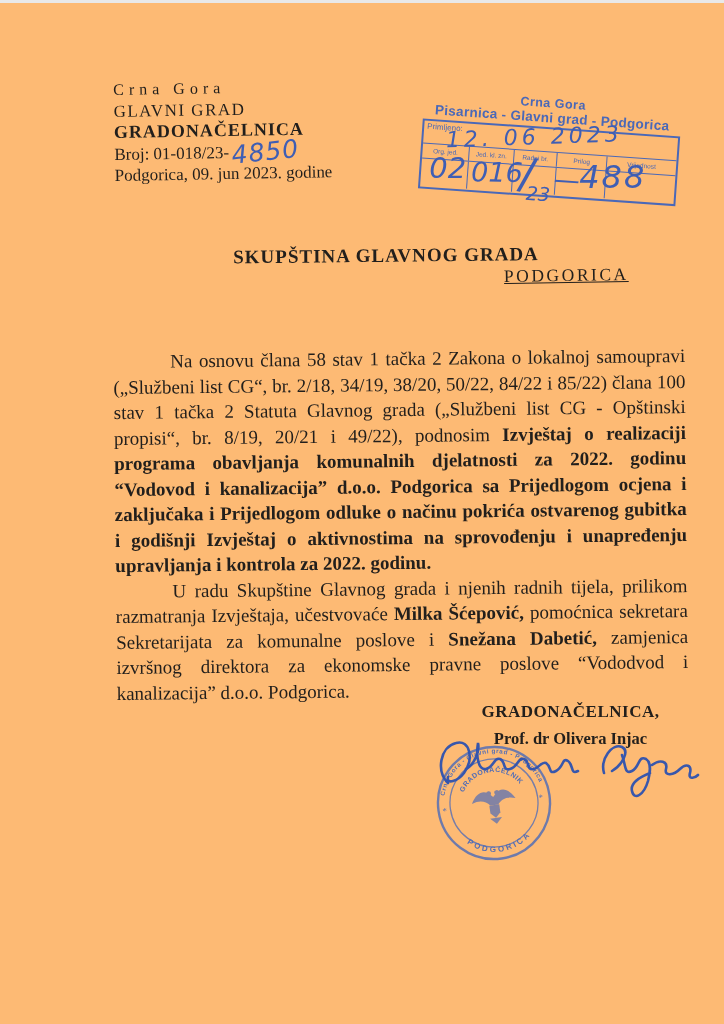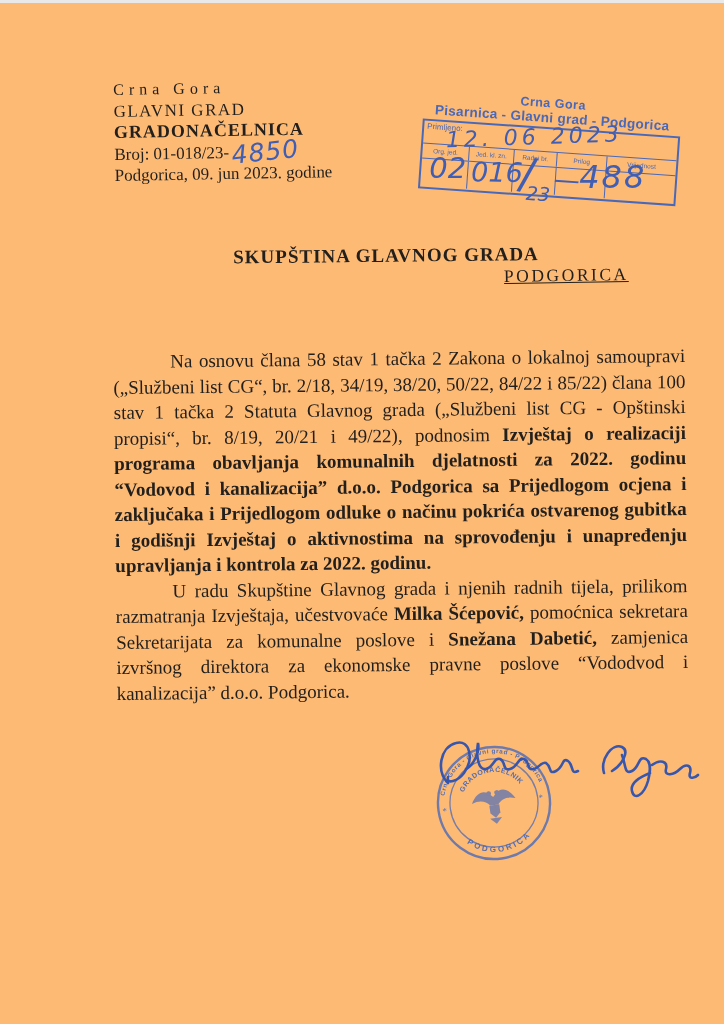--- a/index.html
+++ b/index.html
@@ -139,20 +139,24 @@
   </div>
 
   <div class="title-line1">SKUPŠTINA GLAVNOG GRADA</div>
   <div class="title-line2">PODGORICA</div>
 
   <div class="body-text">
     <p><span>Na osnovu člana 58 stav 1 tačka 2 Zakona o lokalnoj samoupravi („Službeni list CG“, br. 2/18, 34/19, 38/20, 50/22, 84/22 i 85/22) člana  100 stav 1 tačka 2 Statuta Glavnog grada („Službeni list CG - Opštinski propisi“, br. 8/19, 20/21 i 49/22), podnosim </span><b>Izvještaj o realizaciji programa obavljanja komunalnih djelatnosti za 2022. godinu “Vodovod i kanalizacija” d.o.o. Podgorica sa Prijedlogom ocjena i zaključaka i Prijedlogom odluke o načinu pokrića ostvarenog gubitka i godišnji Izvještaj o aktivnostima na sprovođenju i unapređenju upravljanja i kontrola za 2022. godinu.</b></p>
     <p><span>U radu Skupštine Glavnog grada i njenih radnih tijela, prilikom razmatranja Izvještaja, učestvovaće </span><b>Milka Šćepović,</b><span> pomoćnica sekretara Sekretarijata za komunalne poslove i </span><b>Snežana Dabetić,</b><span> zamjenica izvršnog direktora za ekonomske pravne poslove “Vododvod i kanalizacija” d.o.o. Podgorica.</span></p>
   </div>
 
+  <div class="signoff">
+    <div class="signoff-role">GRADONAČELNICA,</div>
+    <div class="signoff-name">Prof. dr Olivera Injac</div>
+  </div>
 
   <svg class="seal" width="120" height="120" viewBox="0 0 120 120">
     <defs>
       <path id="arcTop" d="M10,60 A50,50 0 1 1 110,60" fill="none"></path>
       <path id="arcBottom" d="M13,62 A47,47 0 0 0 107,62" fill="none"></path>
       <path id="arcInner" d="M28,70 A33,33 0 1 1 92,70" fill="none"></path>
     </defs>
     <circle cx="60" cy="60" r="56" fill="none" stroke="#4668bb" stroke-width="2.4" opacity=".85"></circle>
     <circle cx="60" cy="60" r="44" fill="none" stroke="#4668bb" stroke-width="1.3" opacity=".8"></circle>
     <text font-family="Liberation Sans, sans-serif" font-size="6.3" font-weight="bold" fill="#4668bb" letter-spacing="0.6">

